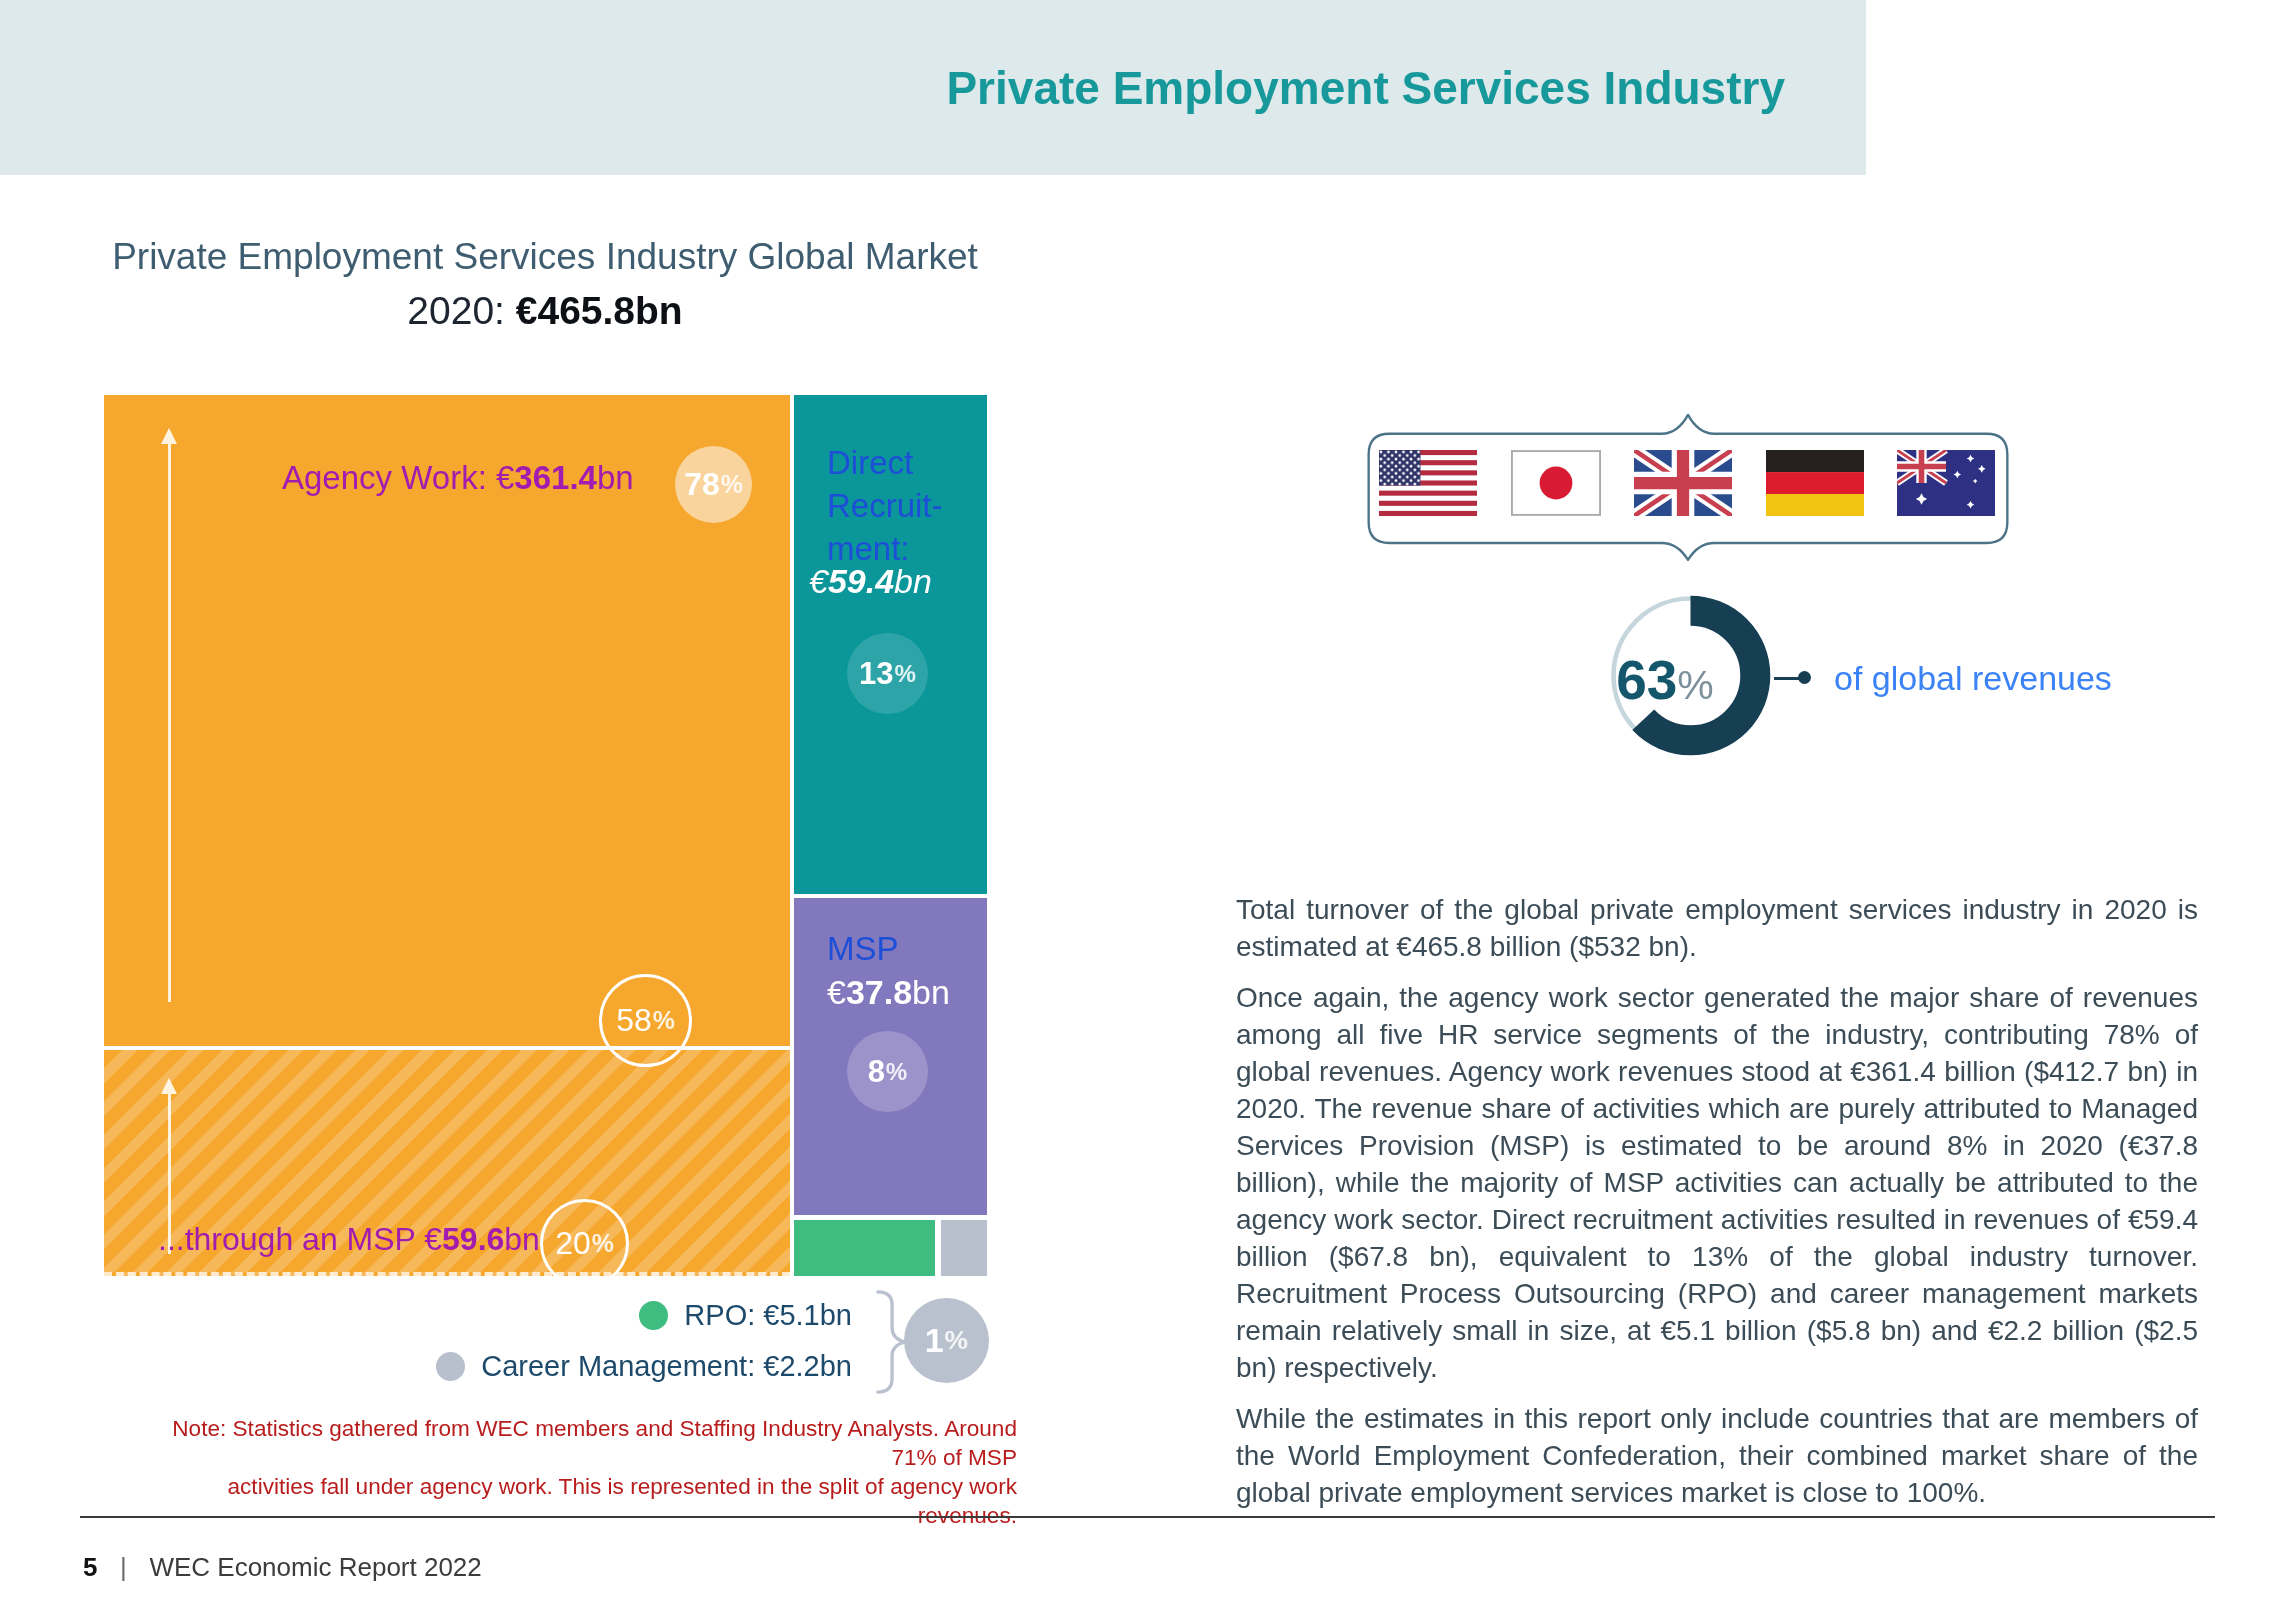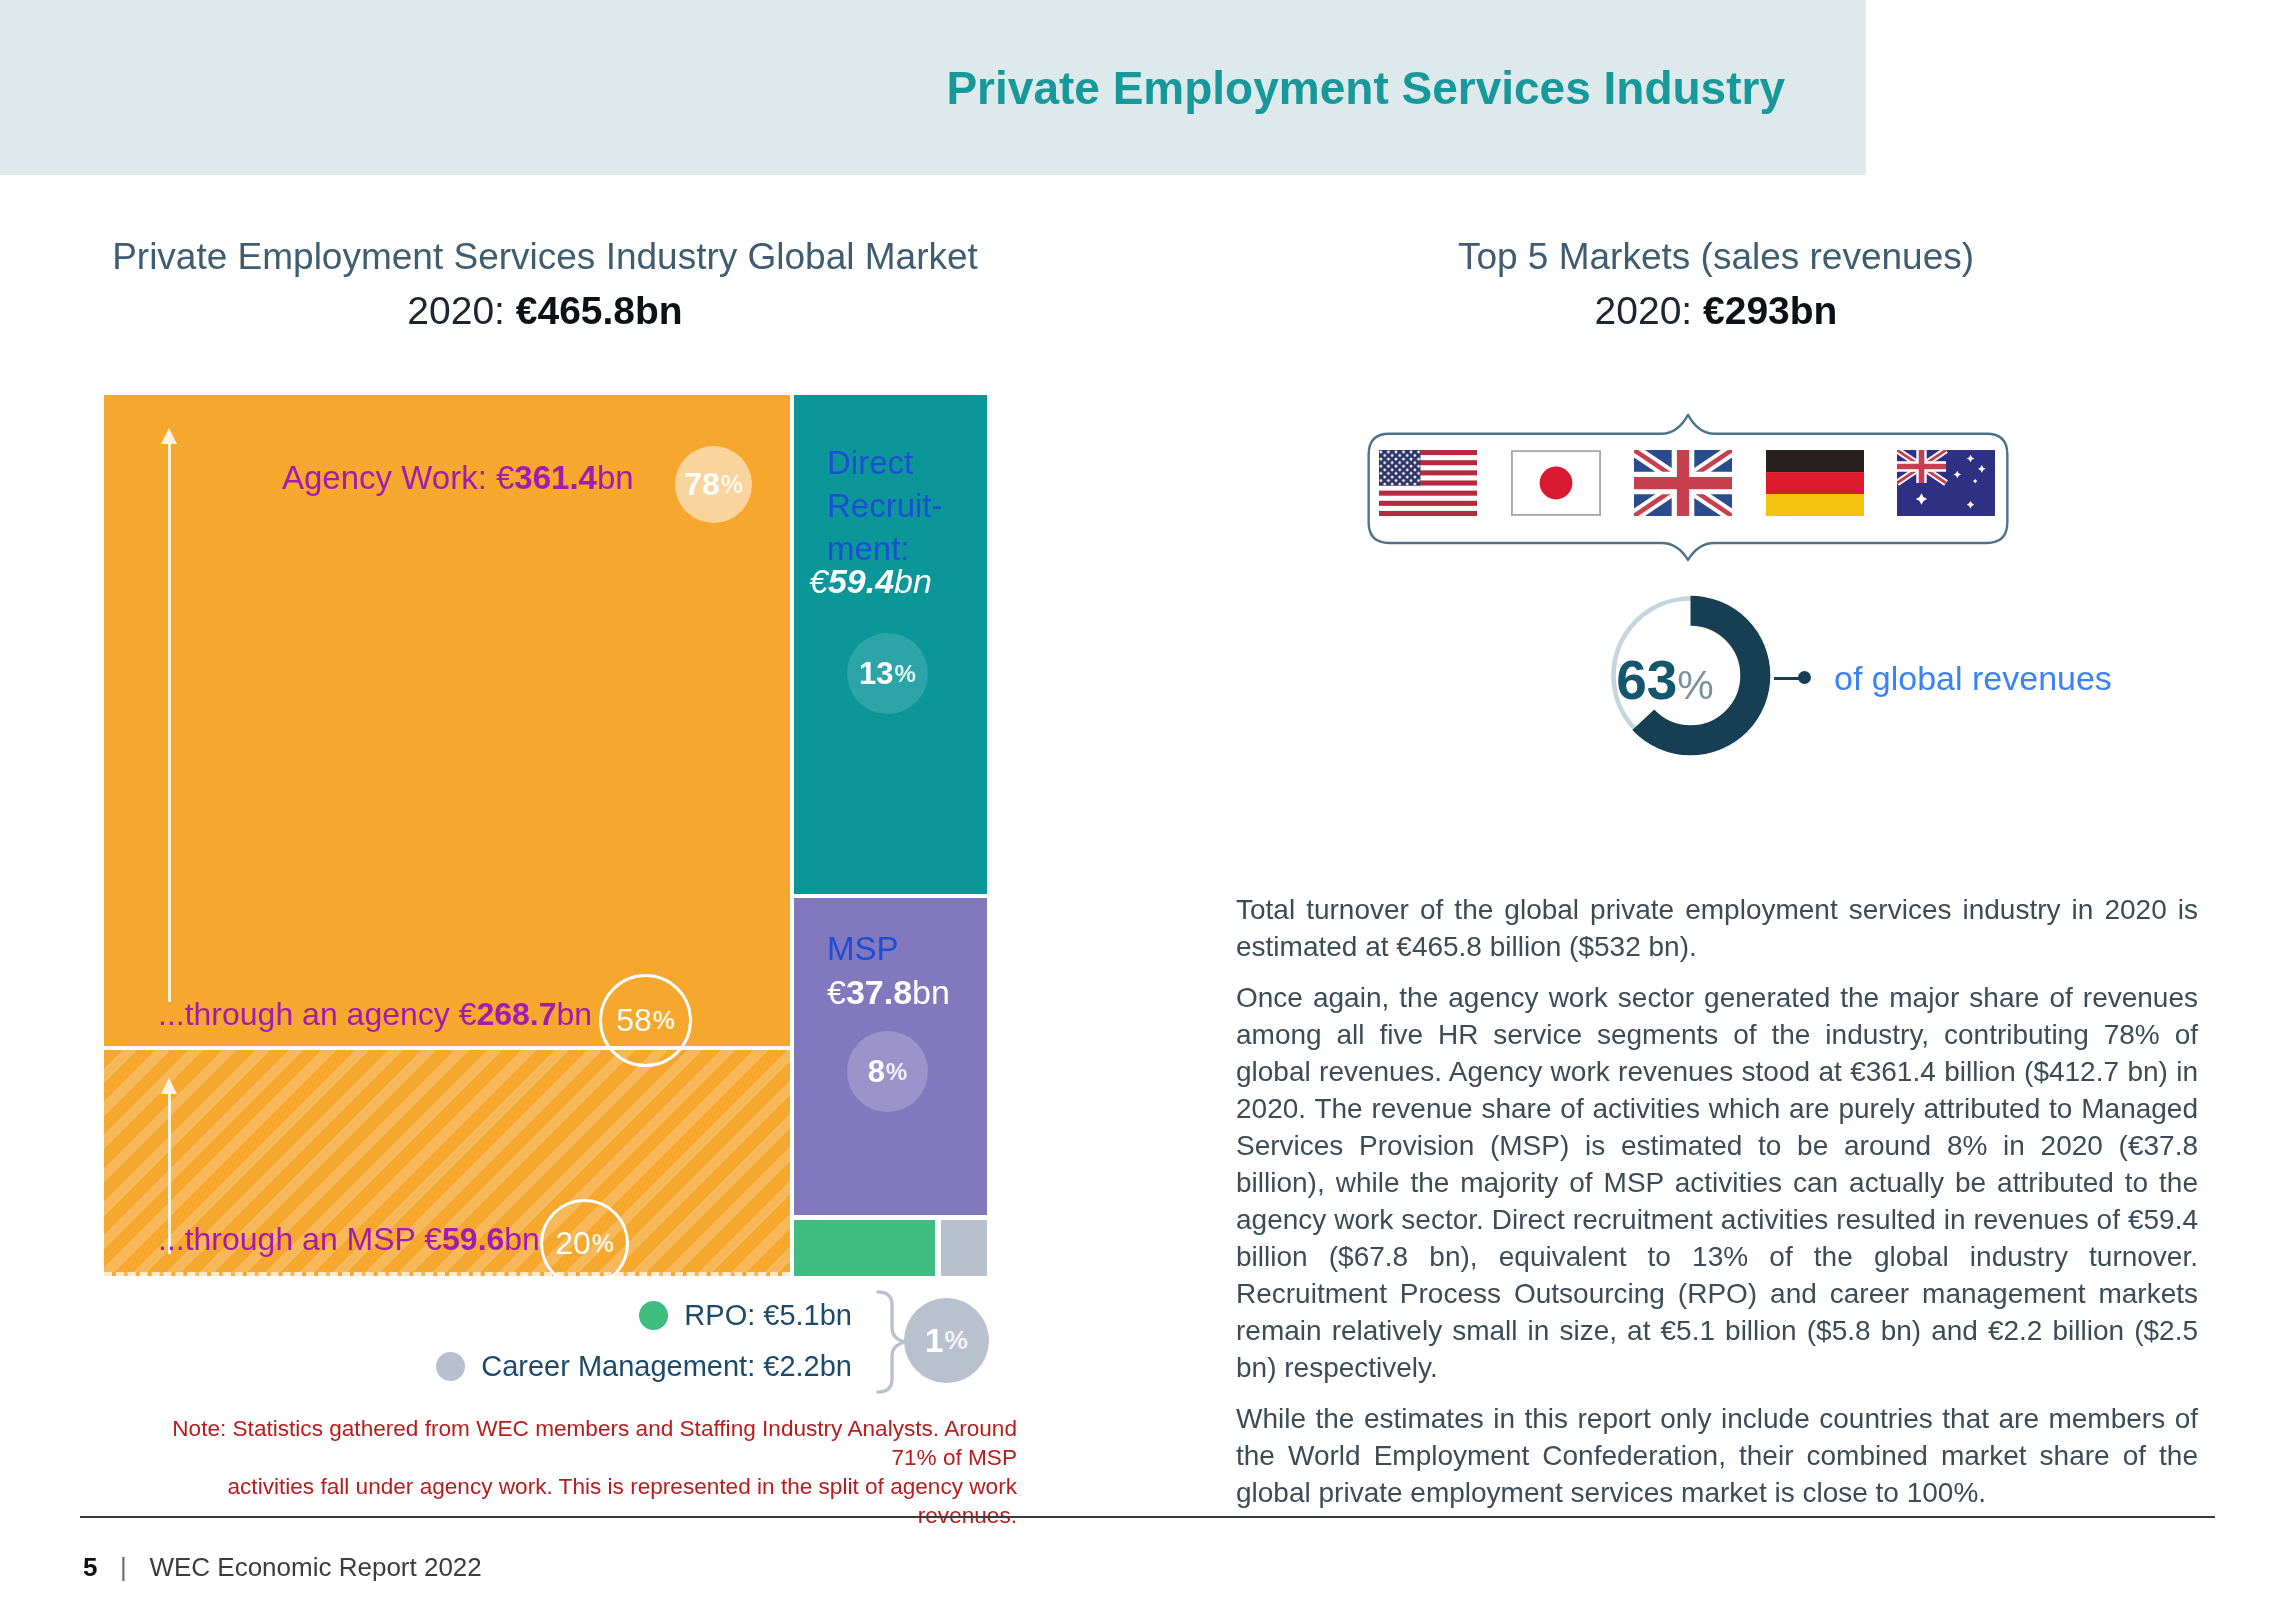--- a/index.html
+++ b/index.html
@@ -109,21 +109,20 @@
 
   <span class="arrow arrow-a"></span>
   <span class="arrow arrow-b"></span>
 
   <div class="wlabel" style="left:282px;top:459px;"><span>Agency Work: €</span><span class="b">361.4</span><span>bn</span></div>
   <div class="pct pct-78">
       <span>78</span>
       <span class="sym">%</span>
     </div>
 
-  <div class="wlabel" style="left:158px;top:996px;font-size:32px;"><span>...through an agency €</span><span class="b">268.7</span><span>bn</span></div>
   <div class="pct pct-58">
       <span>58</span>
       <span class="sym">%</span>
     </div>
 
   <div class="wlabel" style="left:158px;top:1221px;font-size:32px;"><span>...through an MSP €</span><span class="b">59.6</span><span>bn</span></div>
   <div class="pct pct-20">
       <span>20</span>
       <span class="sym">%</span>
     </div>
@@ -164,24 +163,20 @@
   <div class="pct pct-1">
       <span>1</span>
       <span class="sym">%</span>
     </div>
 
   <div class="note">
     <div>Note: Statistics gathered from WEC members and Staffing Industry Analysts. Around 71% of MSP</div>
     <div>activities fall under agency work. This is represented in the split of agency work revenues.</div>
   </div>
 
-  <div class="sec-title" style="left:1231px;top:235px;width:970px;">
-    <div class="t1">Top 5 Markets (sales revenues)</div>
-    <div class="t2"><span>2020: </span><b>€293bn</b></div>
-  </div>
 
   <div class="flagbracket">
     <svg width="650" height="151" viewBox="0 0 690 160">
       <path d="M345 4 Q356 24 373 24 L662 24 Q684 24 684 46 L684 118 Q684 140 662 140 L373 140 Q356 140 345 158 Q334 140 317 140 L28 140 Q6 140 6 118 L6 46 Q6 24 28 24 L317 24 Q334 24 345 4 Z" fill="none" stroke="#4d7389" stroke-width="2.5" stroke-linejoin="round"></path>
     </svg>
   </div>
 
   <div class="flagrow">
     <svg class="flag" width="98" height="66" viewBox="0 0 104 70">
       <defs>

